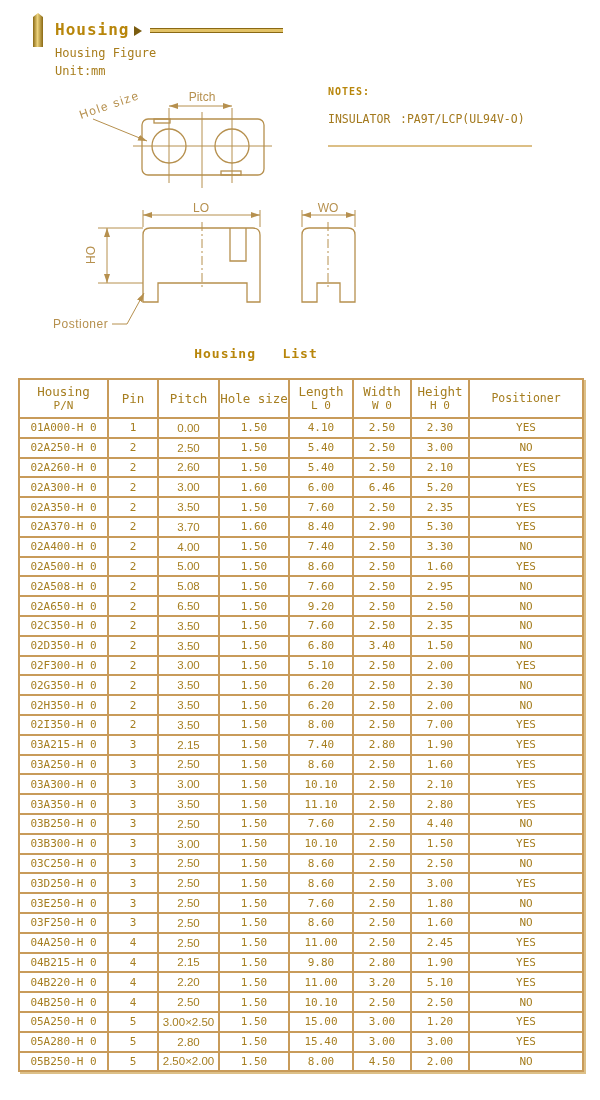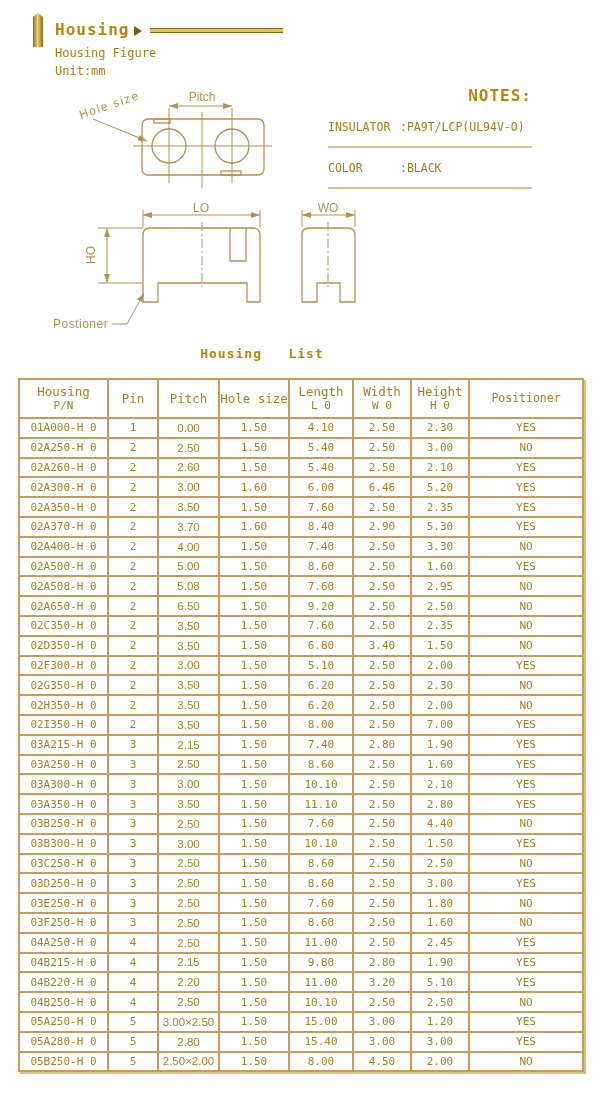--- a/index.html
+++ b/index.html
@@ -14,34 +14,34 @@
           color:#b8860b;letter-spacing:1px;}
   .tri{position:absolute;left:134px;top:26px;width:0;height:0;
           border-left:8px solid #7a5c10;border-top:5px solid transparent;border-bottom:5px solid transparent;}
   .hline{position:absolute;left:150px;top:28px;width:133px;height:5px;
           background:linear-gradient(to bottom,#8a6914 0 28%,#e2c266 28% 72%,#8a6914 72% 100%);}
   .sub1{position:absolute;left:55px;top:46px;font-size:12px;color:#a87d1c;}
   .sub2{position:absolute;left:55px;top:64px;font-size:12px;color:#a87d1c;}
 
   
   .notes{position:absolute;left:328px;top:86px;width:204px;color:#a3791d;}
-  .notes-heading{font-weight:bold;font-size:16px;color:#b8860b;letter-spacing:1px;margin-bottom:15px;text-align:right;}
+  .notes-heading{font-weight:bold;font-size:10px;color:#b8860b;letter-spacing:1px;margin-bottom:15px;}
   .note-row{display:flex;font-size:11.5px;border-bottom:2px solid #dcbf86;
-          padding-bottom:12px;margin-bottom:13px;white-space:pre;}
+          padding-bottom:19px;margin-bottom:13px;white-space:pre;}
   .note-label{width:72px;flex:none;}
 
   
   svg{position:absolute;overflow:visible;}
   #topview{left:75px;top:85px;}
   #frontview{left:45px;top:200px;}
   svg text{font-family:"Liberation Sans",sans-serif;font-size:12px;fill:#b6904e;}
 
   
   .list-title{position:absolute;left:0;top:346px;width:512px;text-align:center;
-          font-size:13px;font-weight:bold;color:#b8860b;white-space:pre;letter-spacing:1px;padding-left:6px;}
+          font-size:13px;font-weight:bold;color:#b8860b;white-space:pre;letter-spacing:1px;}
   table{position:absolute;left:18px;top:378px;width:564px;border-collapse:collapse;
           table-layout:fixed;color:#a67e20;border:2px solid #c89b5a;
           box-shadow:2px 2px 0 0 #ddc088;}
   th,td{border:2px solid #c89b5a;text-align:center;vertical-align:middle;
           padding:0;overflow:hidden;white-space:nowrap;}
   th{height:37px;font-weight:normal;font-size:12.5px;line-height:1.25;}
   td{height:17.8px;font-size:11px;}
   th .h-sub{font-size:11px;}
   th:last-child{font-size:11.5px;}
   .col-pitch{font-family:"Liberation Sans",sans-serif;font-size:11.5px;}
@@ -88,24 +88,20 @@
     <text x="127" y="16" text-anchor="middle">Pitch</text>
     <text x="6" y="34" transform="rotate(-19 6,34)" letter-spacing="1.5">Hole size</text>
   </svg>
 
   <div class="notes">
     <div class="notes-heading">NOTES:</div>
     <div class="note-row">
       <span class="note-label">INSULATOR</span>
       <span class="note-value">:PA9T/LCP(UL94V-O)</span>
     </div>
-    <div class="note-row">
-      <span class="note-label">COLOR</span>
-      <span class="note-value">:BLACK</span>
-    </div>
   </div>
 
   <svg id="frontview" width="325" height="140" viewBox="0 0 325 140">
     <defs>
       <marker id="b-end" markerWidth="10" markerHeight="8" refX="9" refY="3" orient="auto">
         <path d="M0,0 L9,3 L0,6 z" fill="#b6904e"></path>
       </marker>
       <marker id="b-start" markerWidth="10" markerHeight="8" refX="0" refY="3" orient="auto">
         <path d="M9,0 L0,3 L9,6 z" fill="#b6904e"></path>
       </marker>

